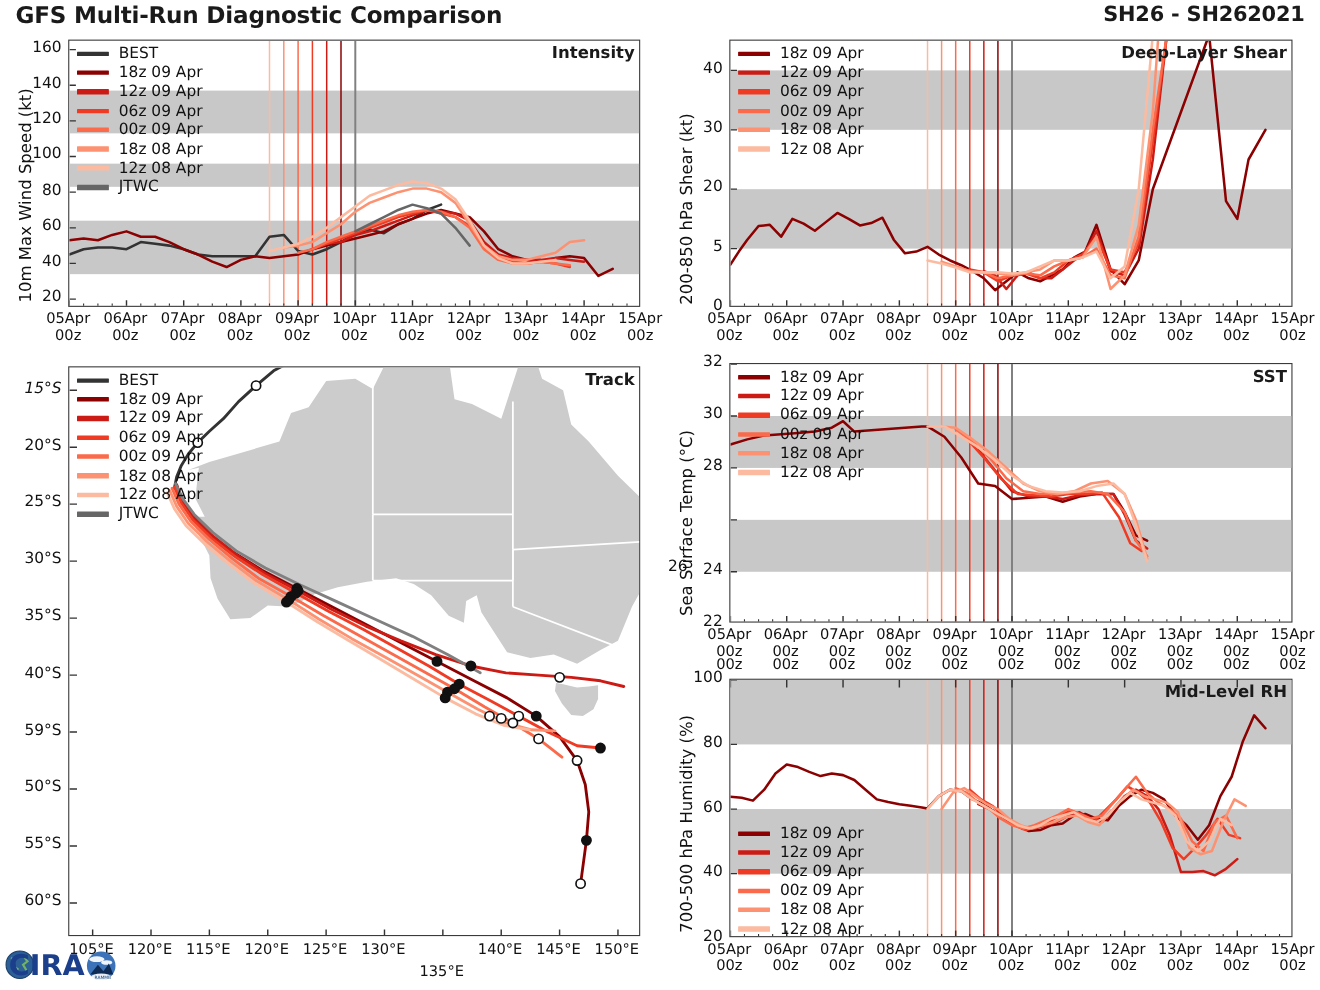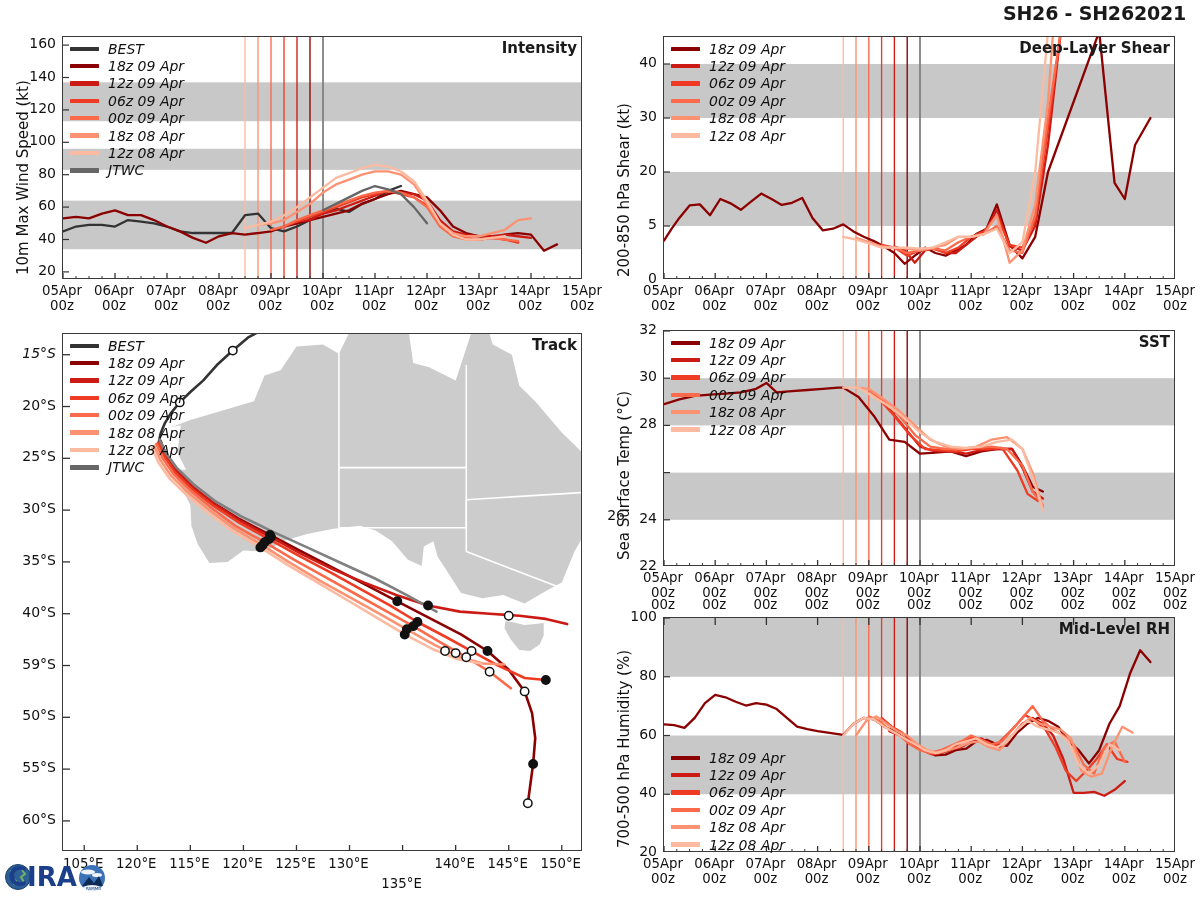--- a/index.html
+++ b/index.html
@@ -8,31 +8,32 @@
   .ttl{position:absolute;font-weight:bold;color:#1a1a1a;letter-spacing:-0.2px;}
   #main-title{left:14px;top:2px;font-size:21px;}
   #storm-id{right:14px;top:2px;font-size:19px;}
   .panel{position:absolute;}
   .frame{position:absolute;inset:0;border:1.3px solid #3a3a3a;box-sizing:border-box;background:#fff;overflow:hidden;}
   .plotsvg{position:absolute;left:0;top:0;}
   .panlabel{position:absolute;right:5px;top:3px;font-size:15px;font-weight:bold;color:#1a1a1a;z-index:6;}
   .ylabel{position:absolute;font-size:15.5px;color:#111;transform-origin:0 0;transform:rotate(-90deg);white-space:nowrap;}
   .ytick{position:absolute;font-size:14px;color:#111;text-align:right;white-space:nowrap;}
   .xtick{position:absolute;font-size:13.3px;color:#111;text-align:center;white-space:nowrap;line-height:1.12;}
-  .legend{position:absolute;z-index:7;font-style:italic;}
+  .legend{position:absolute;z-index:7;}
   .lgrow{display:flex;align-items:center;height:17.4px;}
   .lgline{width:29px;height:4.4px;border-radius:.5px;margin-right:9px;flex:none;}
   .lgtxt{font-size:14px;color:#111;white-space:nowrap;}
   #cira-logo{position:absolute;left:4px;top:855px;width:108px;height:42px;}
 </style>
 </head>
 <body>
 
 <div class="root">
 
+  <div class="ttl" id="main-title">GFS Multi-Run Diagnostic Comparison</div>
   <div class="ttl" id="storm-id">SH26 - SH262021</div>
 
   <div class="panel" id="panel-intensity" style="left:62px;top:36px;width:520px;height:243px;">
     <div class="frame">
       <svg class="plotsvg" id="svg-intensity" width="520" height="243">
           <rect x="0" y="163.62" width="520" height="48.599999999999994" fill="#c8c8c8"></rect>
           <rect x="0" y="111.78" width="520" height="21.060000000000002" fill="#c8c8c8"></rect>
           <rect x="0" y="45.359999999999985" width="520" height="38.880000000000024" fill="#c8c8c8"></rect>
           <line x1="182" y1="0" x2="182" y2="243" stroke="#fcbba1" stroke-width="1.35"></line>
           <line x1="195" y1="0" x2="195" y2="243" stroke="#fc9272" stroke-width="1.35"></line>

